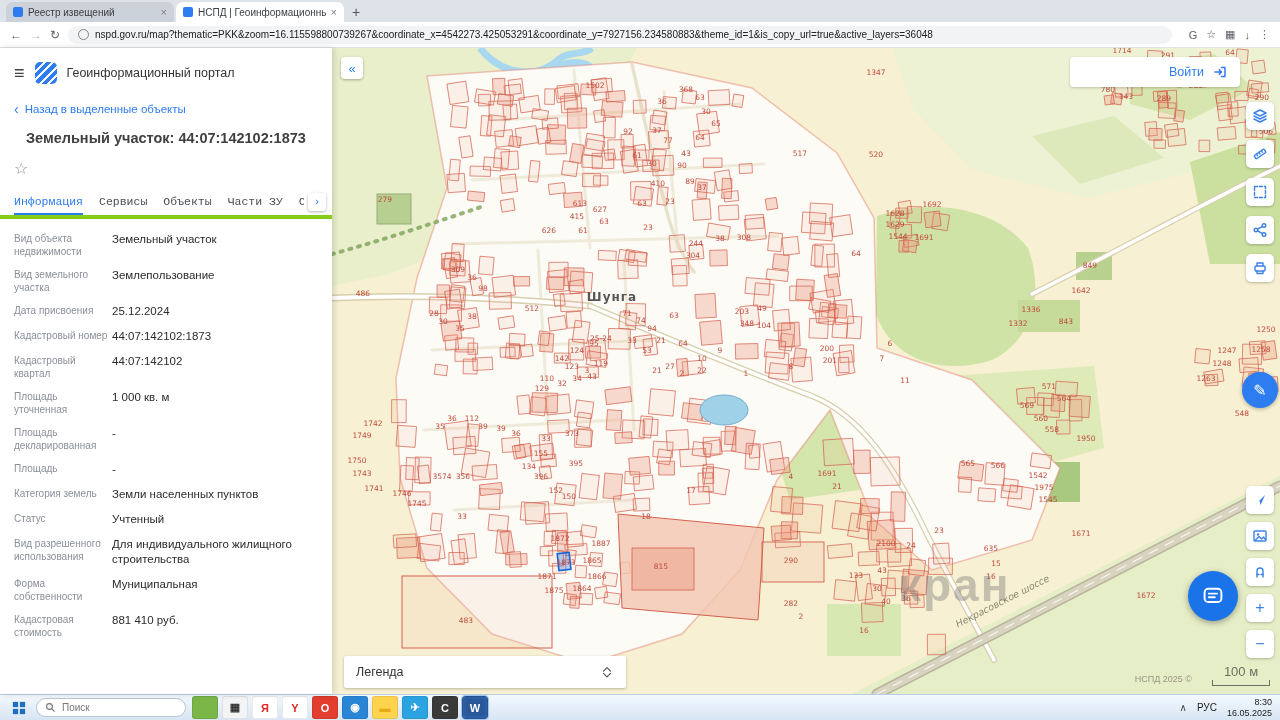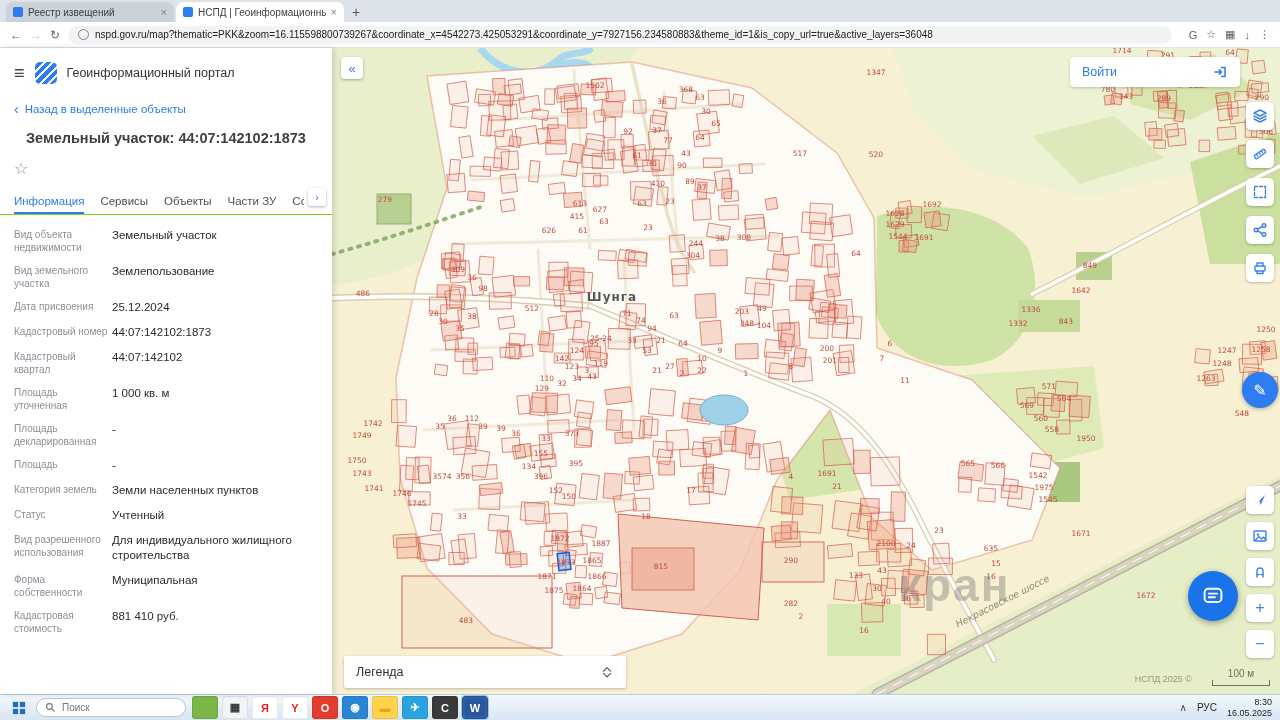--- a/index.html
+++ b/index.html
@@ -29,21 +29,21 @@
   
   .sidebar{width:332px;flex:none;background:#fff;box-shadow:2px 0 6px rgba(0,0,0,.15);z-index:3;padding-top:10px;box-sizing:border-box;overflow:hidden;}
   .sb-head{display:flex;align-items:center;gap:10px;padding:0 14px;height:30px;}
   .burger{font-size:18px;color:#444;}
   .logo{width:22px;height:22px;border-radius:5px;background-color:#2d7cf0;background-image:repeating-linear-gradient(135deg,rgba(255,255,255,.95) 0 2px,transparent 2px 6px);flex:none;}
   .portal-title{font-size:12.5px;color:#333;}
   .back-link{display:flex;align-items:center;gap:6px;color:#2d7cf0;font-size:11.5px;padding:14px 14px 0;}
   .back-link .chev{font-size:14px;line-height:1;}
   .obj-title{font-size:14.5px;font-weight:bold;color:#404040;margin:13px 26px 0;line-height:1.25;}
   .star{font-size:16px;color:#8a9097;margin:12px 14px 0;}
-  .tabs-row{display:flex;align-items:flex-start;border-bottom:1px solid #84cc16;margin-top:10px;padding:0 6px 0 14px;}
+  .tabs-row{display:flex;align-items:center;border-bottom:4px solid #84cc16;margin-top:10px;padding:0 6px 0 14px;font-family:Liberation Mono, monospace;}
   #sb-tabs{display:flex;gap:16px;overflow:hidden;flex:1;}
   .sbtab{font-size:11.5px;color:#4a4f55;padding:7px 0;white-space:nowrap;}
   .sbtab.active{color:#2d7cf0;box-shadow:inset 0 -2px 0 #2d7cf0;}
   .tab-scroll{width:18px;height:18px;border-radius:3px;background:#fff;box-shadow:0 1px 3px rgba(0,0,0,.3);display:flex;align-items:center;justify-content:center;color:#2d7cf0;font-size:11px;flex:none;margin-left:4px;}
   .fields{padding:13px 14px 0;}
   .frow{display:flex;gap:2px;margin-bottom:10px;}
   .flabel{width:96px;flex:none;font-size:10px;color:#8a8f98;line-height:1.3;}
   .fvalue{font-size:11.5px;color:#2b2b2b;line-height:1.3;}
 
   
@@ -55,34 +55,34 @@
   .plbl.road{font-size:9.5px;fill:#8b8b74;font-style:italic;}
   .parcel{fill:rgba(236,146,122,0.10);stroke:#d4604e;stroke-width:0.7;}
   .parcel.dense{fill:rgba(236,146,122,0.33);}
   .bigpink{fill:rgba(242,197,177,0.8);stroke:#d4604e;stroke-width:1;}
   .bigpink2{fill:rgba(238,180,158,0.85);stroke:#d4604e;stroke-width:0.8;}
   .p483{fill:rgba(238,170,150,0.12);stroke:#d4604e;stroke-width:1;}
   .p290{fill:rgba(238,170,150,0.2);stroke:#d4604e;stroke-width:0.9;}
   #selparcel{fill:rgba(30,100,220,0.30);stroke:#1565d8;stroke-width:1.6;}
 
   .collapse-btn{position:absolute;left:9px;top:9px;width:22px;height:22px;background:#fff;border-radius:4px;box-shadow:0 1px 3px rgba(0,0,0,.3);color:#2d7cf0;font-size:13px;display:flex;align-items:center;justify-content:center;z-index:5;}
-  .login-bar{position:absolute;top:9px;right:40px;width:170px;height:30px;background:#fff;border-radius:4px;box-shadow:0 1px 3px rgba(0,0,0,.2);display:flex;align-items:center;justify-content:space-between;gap:8px;padding:0 12px;z-index:5;box-sizing:border-box;}
+  .login-bar{position:absolute;top:9px;right:40px;width:170px;height:30px;background:#fff;border-radius:4px;box-shadow:0 1px 3px rgba(0,0,0,.2);display:flex;align-items:center;justify-content:flex-end;gap:8px;padding:0 12px;z-index:5;box-sizing:border-box;}
   .login-txt{color:#2d7cf0;font-size:12.5px;}
   .tools,.tools2{position:absolute;right:6px;display:flex;flex-direction:column;gap:10px;z-index:5;}
   .tools{top:54px;}
   .tools2{top:438px;gap:8px;}
   .tool-btn{width:28px;height:28px;background:#fff;border-radius:5px;box-shadow:0 1px 3px rgba(0,0,0,.25);display:flex;align-items:center;justify-content:center;color:#3b82e8;font-size:16px;}
   .tool-btn svg{width:16px;height:16px;stroke:#3b82e8;fill:none;stroke-width:1.4;stroke-linecap:round;stroke-linejoin:round;}
   .pencil-fab{position:absolute;top:324px;right:2px;width:36px;height:36px;border-radius:50%;background:#2d7cf0;color:#fff;display:flex;align-items:center;justify-content:center;font-size:16px;box-shadow:0 1px 4px rgba(0,0,0,.3);z-index:5;}
   .chat-fab{position:absolute;top:523px;right:42px;width:50px;height:50px;border-radius:50%;background:#1a73e8;display:flex;align-items:center;justify-content:center;box-shadow:0 2px 6px rgba(0,0,0,.35);z-index:6;}
   .legend-bar{position:absolute;left:12px;bottom:6px;width:282px;height:32px;background:#fff;box-shadow:0 1px 3px rgba(0,0,0,.25);display:flex;align-items:center;justify-content:space-between;padding:0 12px;box-sizing:border-box;z-index:5;border-radius:2px;margin-top:16px;}
   .legend-txt{font-size:12.5px;color:#333;}
   .attrib{position:absolute;right:88px;bottom:10px;font-size:9px;color:#9a9583;z-index:4;}
   .scalebar{position:absolute;right:10px;bottom:8px;z-index:4;text-align:center;}
-  .scale-txt{font-size:10px;color:#6f6f63;margin-bottom:1px;}
+  .scale-txt{font-size:13px;color:#6f6f63;margin-bottom:1px;}
   .scale-line{width:56px;height:5px;border-left:1px solid #6f6f63;border-right:1px solid #6f6f63;border-bottom:1px solid #6f6f63;}
   .watermark{position:absolute;left:566px;top:510px;font-size:46px;color:rgba(110,110,110,.38);z-index:2;letter-spacing:2px;font-weight:bold;}
 
   
   .taskbar{height:26px;background:linear-gradient(#f3f8fd,#d7e5f4);border-top:1px solid #b9cde4;display:flex;align-items:center;gap:6px;padding:0 8px;box-sizing:border-box;}
   .start{width:22px;height:22px;display:flex;align-items:center;justify-content:center;}
   .tsearch{width:150px;height:19px;background:#fff;border:1px solid #b9c6d4;border-radius:10px;display:flex;align-items:center;gap:6px;padding:0 8px;font-size:10px;color:#777;box-sizing:border-box;}
   .apps{display:flex;gap:4px;align-items:center;}
   .app-ic{width:24px;height:21px;border-radius:3px;display:flex;align-items:center;justify-content:center;font-size:11px;font-weight:bold;border:1px solid rgba(0,0,0,.08);}
   .app-ic.active{outline:1px solid #9ec7ee;box-shadow:inset 0 0 4px rgba(60,140,220,.5);}

